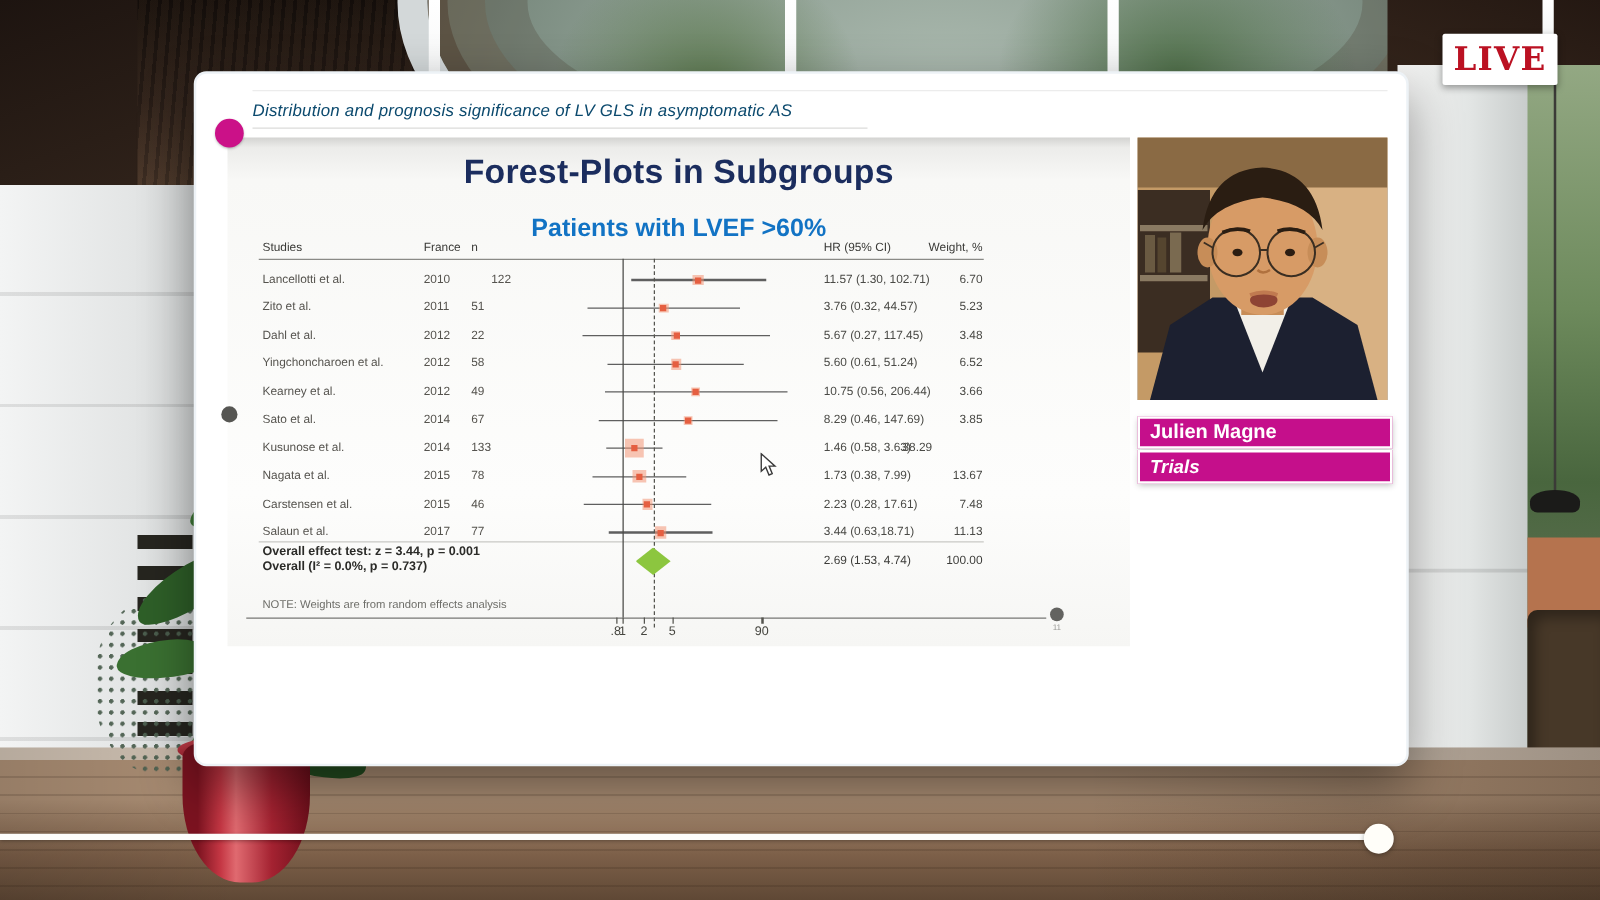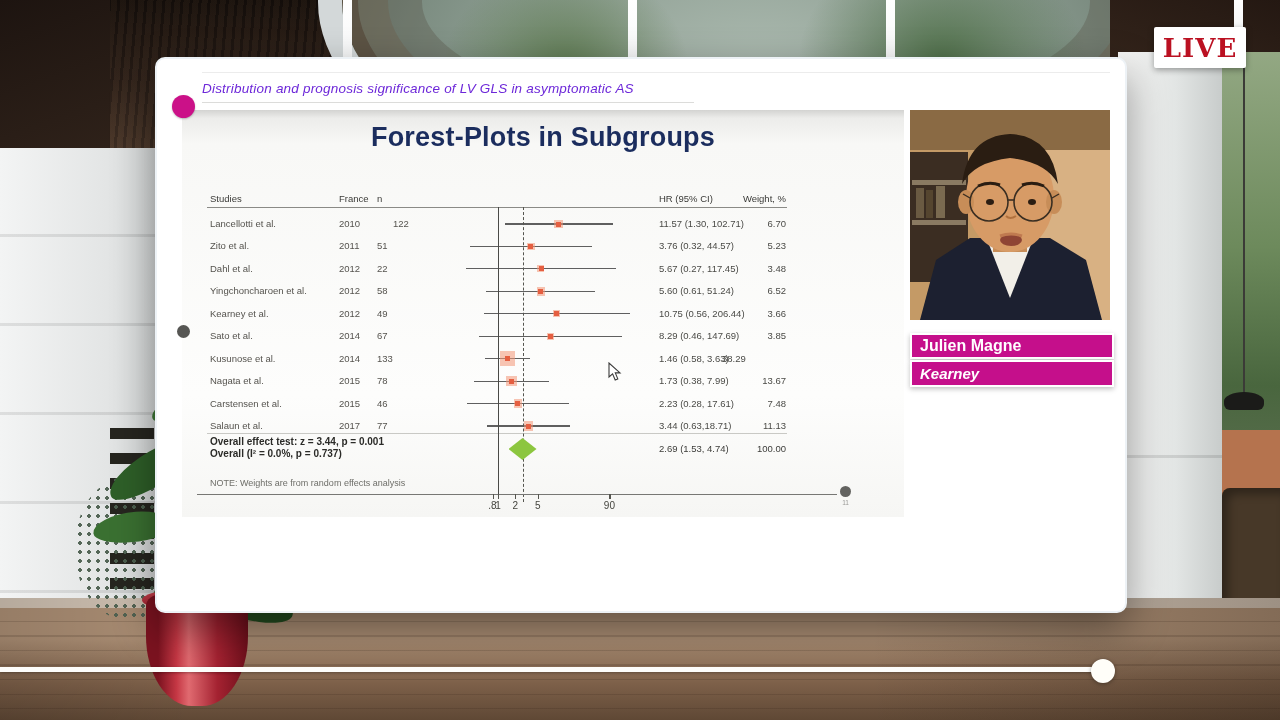--- a/index.html
+++ b/index.html
@@ -61,21 +61,21 @@
     border-radius:16px 16px 46px 46px/12px 12px 70px 70px;}
   .pot-rim{left:142px;top:588px;width:110px;height:24px;z-index:3;border-radius:50%;
     background:linear-gradient(180deg,#d94b57,#8e1826);}
 
   
   .panel{left:155px;top:57px;width:968px;height:552px;z-index:6;background:#ffffff;
     border:2px solid #edf2f6;border-radius:10px;
     box-shadow:0 16px 42px rgba(0,0,0,.42);}
   .panel-inner-line{left:45px;top:13px;width:908px;height:1px;background:#ececec;}
   .slide-header{left:45px;top:22px;width:640px;font-size:13.5px;font-style:italic;
-    color:#6d28d9;letter-spacing:.2px;}
+    color:#0c4a6e;letter-spacing:.2px;}
   .header-divider{left:45px;top:43px;width:492px;height:1px;background:#dcdcda;}
 
   .slide{left:25px;top:51px;width:722px;height:407px;overflow:hidden;
     background:linear-gradient(180deg,#d3d3d1 0px,#ececea 8px,#f8f8f6 34px,#fdfdfc 70%,#f6f6f4 100%);}
   .figure-layer{position:absolute;left:0;top:0;width:722px;height:407px;}
   .slide-title{position:absolute;left:0;top:12px;width:722px;text-align:center;
     font-size:27px;font-weight:800;color:#1b2d5e;letter-spacing:.2px;}
   .slide-subtitle{position:absolute;left:0;top:62px;width:722px;text-align:center;
     font-size:20px;font-weight:800;color:#1273c4;}
   .colhead{position:absolute;top:83px;font-size:9.5px;color:#3a3a37;}
@@ -161,20 +161,21 @@
   <div class="abs pot"></div>
 
   <div class="abs panel">
     <div class="abs panel-inner-line"></div>
     <div class="abs slide-header">Distribution and prognosis significance of LV GLS in asymptomatic AS</div>
     <div class="abs header-divider"></div>
 
     <div class="abs slide">
       <div class="figure-layer" id="figure-layer">
         <div class="slide-title">Forest-Plots in Subgroups</div>
+        <div class="slide-subtitle">Patients with LVEF &gt;60%</div>
         <div class="colhead" style="left:28px;">Studies</div>
         <div class="colhead" style="left:157px;">France</div>
         <div class="colhead" style="left:195px;">n</div>
         <div class="colhead" style="left:477px;">HR (95% CI)</div>
         <div class="colhead" style="left:540px;width:64px;text-align:right;">Weight, %</div>
         <div class="header-rule"></div>
         <div class="overall-rule"></div>
         <div class="overall-text" style="top:326px;">Overall effect test: z = 3.44, p = 0.001</div>
         <div class="overall-text" style="top:338px;">Overall (I² = 0.0%, p = 0.737)</div>
         <div class="overall-hr">2.69 (1.53, 4.74)</div>
@@ -313,20 +314,20 @@
         <path d="M68,76 Q79,71 90,75" stroke="#2a1d12" stroke-width="3" fill="none"></path>
         <path d="M112,75 Q123,71 134,76" stroke="#2a1d12" stroke-width="3" fill="none"></path>
         <ellipse cx="80" cy="92" rx="4" ry="3" fill="#2b1d12"></ellipse>
         <ellipse cx="122" cy="92" rx="4" ry="3" fill="#2b1d12"></ellipse>
         <path d="M96,106 Q100,110 106,106" stroke="#b0713e" stroke-width="2" fill="none"></path>
         <ellipse cx="101" cy="130" rx="11" ry="6" fill="#8e4434"></ellipse>
         <path d="M90,126 Q101,122 112,126" stroke="#c07a50" stroke-width="3" fill="none"></path>
       </svg>
     </div>
     <div class="abs name-banner">Julien Magne</div>
-    <div class="abs country-banner">Kearney</div>
+    <div class="abs country-banner">Trials</div>
   </div>
 
   <div class="abs live">LIVE</div>
   <div class="abs progress-line"></div>
   <div class="abs progress-knob"></div>
 
 </div>
 
 </body></html>

